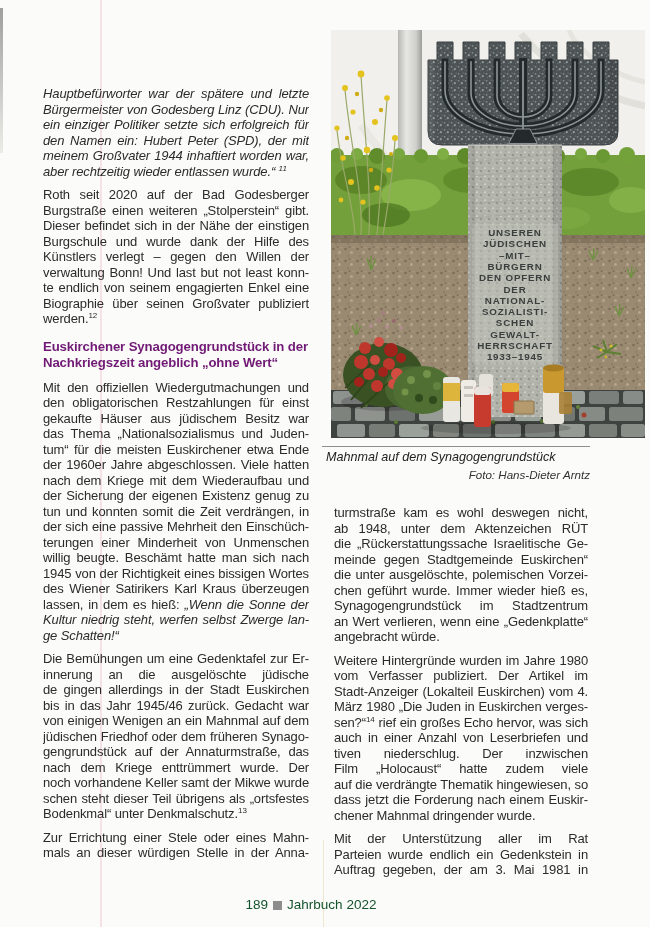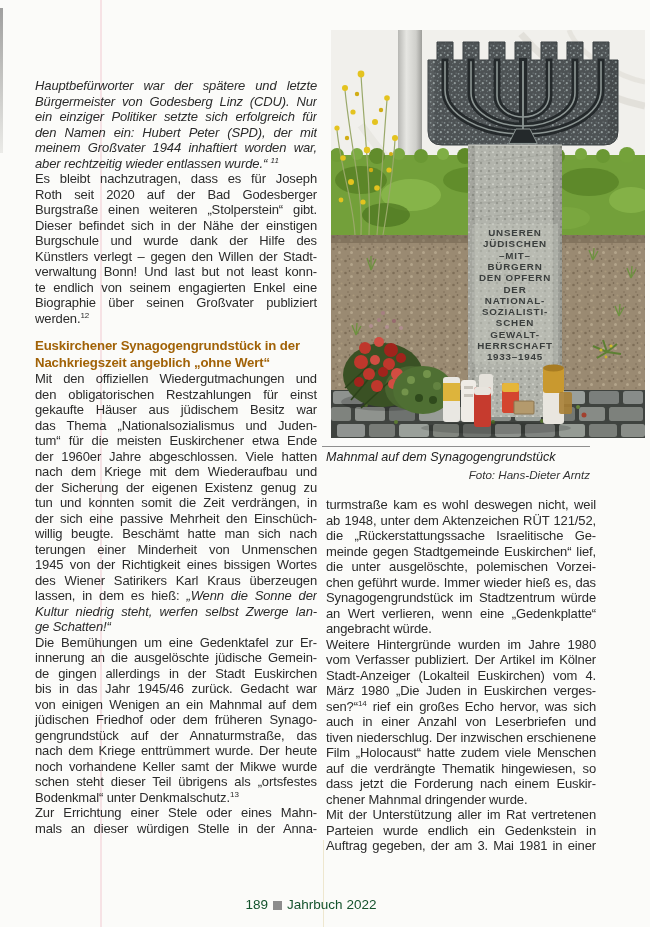--- a/index.html
+++ b/index.html
@@ -11,23 +11,23 @@
   .page{position:absolute;inset:0;}
   
   .col{position:absolute;font-size:13px;letter-spacing:-0.12px;}
   .col .line{
     height:15.5px;line-height:15.5px;overflow:hidden;
     text-align:justify;text-align-last:justify;
   }
   .col .line.last{text-align-last:left;}
   .col .it{font-style:italic;}
   sup{font-size:8px;line-height:0;letter-spacing:0;}
-  .block{margin:0;}
+  .block{margin:8px;}
   .block.heading{margin-top:12px;}
-  .heading .line{font-weight:700;height:16.5px;line-height:16.5px;font-size:13.2px;color:#a16207;text-align-last:left;}
+  .heading .line{font-weight:700;height:16.5px;line-height:16.5px;font-size:13.2px;color:#701a75;text-align-last:left;}
   .left{left:35px;top:78px;width:282px;}
   .right{left:326px;top:497px;width:270px;}
   
   figure.photo{position:absolute;left:331px;top:30px;width:314px;height:408px;margin:0;}
   .caption-rule{position:absolute;left:322px;top:446px;width:268px;height:1px;background:#8f8f8f;}
   .caption{position:absolute;left:326px;top:450px;width:266px;font-style:italic;font-size:12.6px;color:#222;}
   .credit{position:absolute;left:322px;top:468px;width:268px;text-align:right;font-style:italic;font-size:11.6px;color:#333;}
   
   .footer{position:absolute;left:0;top:897px;width:622px;text-align:center;font-size:13.5px;color:#14532d;}
   .footer .sq{display:inline-block;width:9px;height:9px;background:#8d8d8d;margin:0 5px;vertical-align:-1px;}
@@ -51,21 +51,20 @@
   <div class="col left">
       <div class="block para">
         <div class="line"><span class="it">Hauptbefürworter war der spätere und letzte</span></div>
         <div class="line"><span class="it">Bürgermeister von Godesberg Linz (CDU). Nur</span></div>
         <div class="line"><span class="it">ein einziger Politiker setzte sich erfolgreich für</span></div>
         <div class="line"><span class="it">den Namen ein: Hubert Peter (SPD), der mit</span></div>
         <div class="line"><span class="it">meinem Großvater 1944 inhaftiert worden war,</span></div>
         <div class="line last"><span class="it">aber rechtzeitig wieder entlassen wurde.“ </span><sup class="it">11</sup></div>
       </div>
       <div class="block para">
-        <div class="line"><span>Es bleibt nachzutragen, dass es für Joseph</span></div>
         <div class="line"><span>Roth seit 2020 auf der Bad Godesberger</span></div>
         <div class="line"><span>Burgstraße einen weiteren „Stolperstein“ gibt.</span></div>
         <div class="line"><span>Dieser befindet sich in der Nähe der einstigen</span></div>
         <div class="line"><span>Burgschule und wurde dank der Hilfe des</span></div>
         <div class="line"><span>Künstlers verlegt – gegen den Willen der Stadt-</span></div>
         <div class="line"><span>verwaltung Bonn! Und last but not least konn-</span></div>
         <div class="line"><span>te endlich von seinem engagierten Enkel eine</span></div>
         <div class="line"><span>Biographie über seinen Großvater publiziert</span></div>
         <div class="line last"><span>werden.</span><sup>12</sup></div>
       </div>
@@ -77,22 +76,22 @@
         <div class="line"><span>Mit den offiziellen Wiedergutmachungen und</span></div>
         <div class="line"><span>den obligatorischen Restzahlungen für einst</span></div>
         <div class="line"><span>gekaufte Häuser aus jüdischem Besitz war</span></div>
         <div class="line"><span>das Thema „Nationalsozialismus und Juden-</span></div>
         <div class="line"><span>tum“ für die meisten Euskirchener etwa Ende</span></div>
         <div class="line"><span>der 1960er Jahre abgeschlossen. Viele hatten</span></div>
         <div class="line"><span>nach dem Kriege mit dem Wiederaufbau und</span></div>
         <div class="line"><span>der Sicherung der eigenen Existenz genug zu</span></div>
         <div class="line"><span>tun und konnten somit die Zeit verdrängen, in</span></div>
         <div class="line"><span>der sich eine passive Mehrheit den Einschüch-</span></div>
+        <div class="line"><span>terungen einer Minderheit von Unmenschen</span></div>
         <div class="line"><span>willig beugte. Beschämt hatte man sich nach</span></div>
-        <div class="line"><span>terungen einer Minderheit von Unmenschen</span></div>
         <div class="line"><span>1945 von der Richtigkeit eines bissigen Wortes</span></div>
         <div class="line"><span>des Wiener Satirikers Karl Kraus überzeugen</span></div>
         <div class="line"><span>lassen, in dem es hieß: </span><span class="it">„Wenn die Sonne der</span></div>
         <div class="line"><span class="it">Kultur niedrig steht, werfen selbst Zwerge lan-</span></div>
         <div class="line last"><span class="it">ge Schatten!“</span></div>
       </div>
       <div class="block para">
         <div class="line"><span>Die Bemühungen um eine Gedenktafel zur Er-</span></div>
         <div class="line"><span>innerung an die ausgelöschte jüdische Gemein-</span></div>
         <div class="line"><span>de gingen allerdings in der Stadt Euskirchen</span></div>

